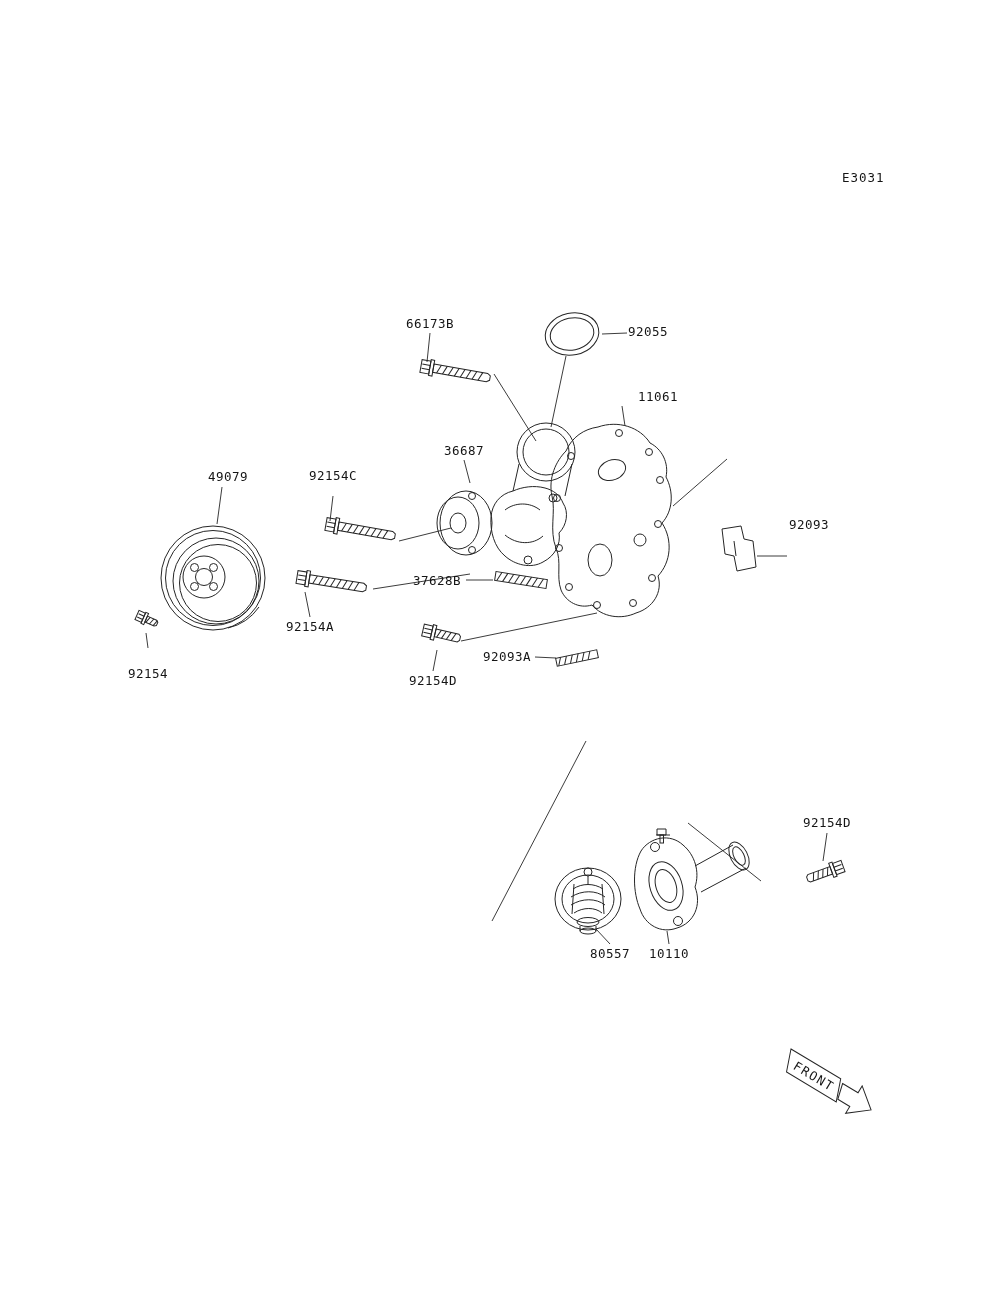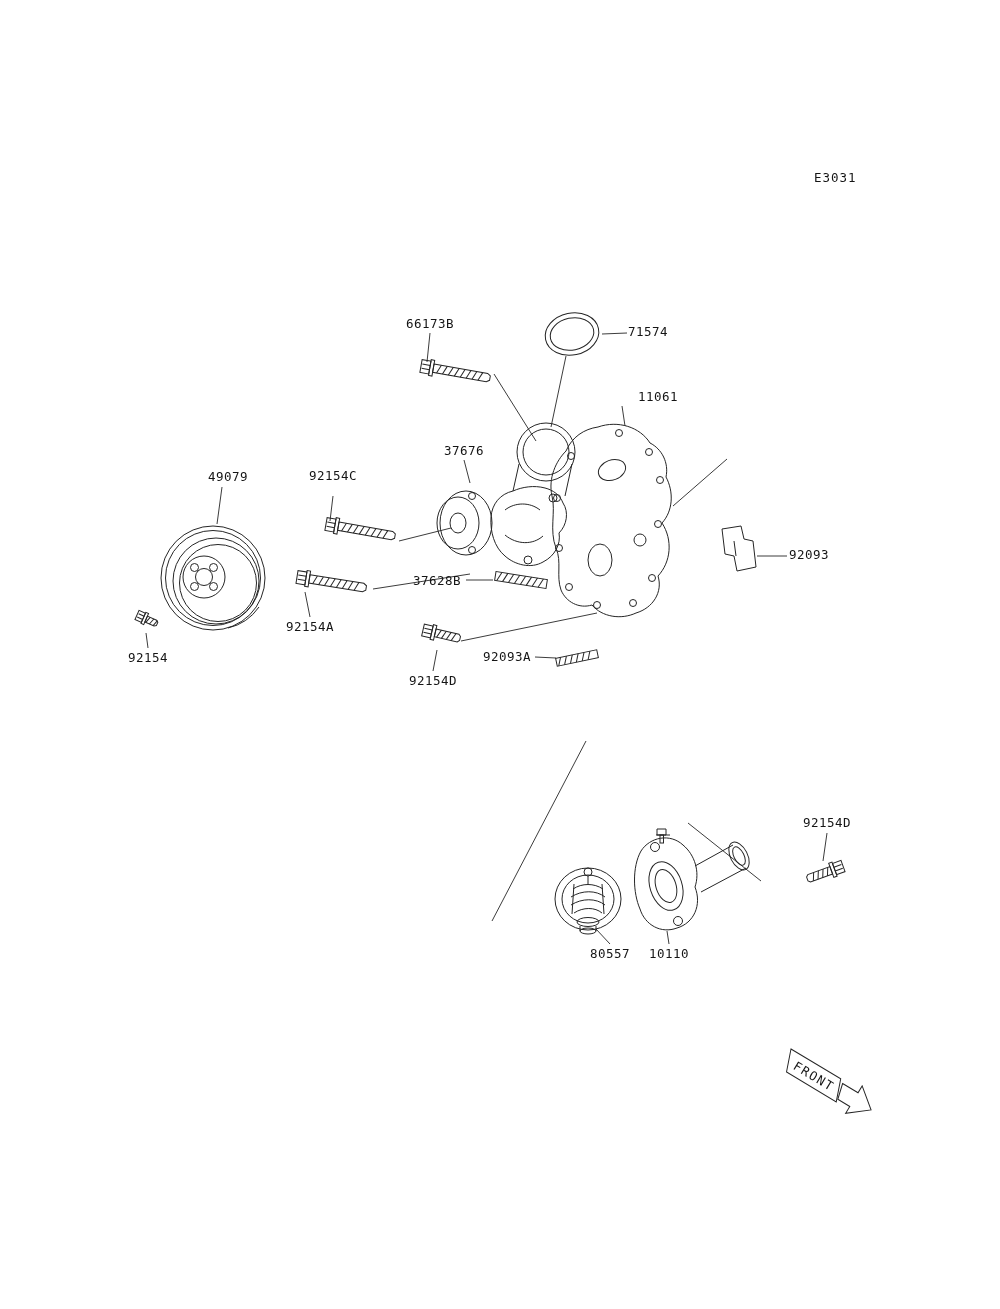--- a/index.html
+++ b/index.html
@@ -22,20 +22,21 @@
     letter-spacing: 0.5px;
     white-space: nowrap;
   }
   .code {
     position: absolute;
     font-size: 12.5px;
     line-height: 15px;
     color: #151515;
     letter-spacing: 1px;
     white-space: nowrap;
+    margin-left: 28px;
   }
 </style>
 </head>
 <body>
 
 <div class="sheet">
 
   <svg width="1000" height="1309" viewBox="0 0 1000 1309" stroke="#262626" fill="none" stroke-width="1">
 
     <defs>
@@ -229,28 +230,28 @@
     <g transform="translate(791 1049) rotate(31)">
       <polygon points="0,0 58,0 66,22 8,22"></polygon>
       <text x="11" y="16" font-size="12.5" letter-spacing="1.5" fill="#151515" stroke="none">FRONT</text>
       <polygon points="62,3 80,3 80,-5 100,11 80,27 80,19 66,19"></polygon>
     </g>
   </svg>
 
   <div class="code" style="left:814px; top:170px">E3031</div>
 
   <div class="lbl" style="left:430px; top:316px">66173B</div>
-  <div class="lbl" style="left:648px; top:324px">71574</div>
+  <div class="lbl" style="left:648px; top:324px">92055</div>
   <div class="lbl" style="left:658px; top:389px">11061</div>
-  <div class="lbl" style="left:464px; top:443px">37676</div>
+  <div class="lbl" style="left:464px; top:443px">36687</div>
   <div class="lbl" style="left:228px; top:469px">49079</div>
   <div class="lbl" style="left:333px; top:468px">92154C</div>
-  <div class="lbl" style="left:809px; top:547px">92093</div>
+  <div class="lbl" style="left:809px; top:517px">92093</div>
   <div class="lbl" style="left:437px; top:573px">37628B</div>
   <div class="lbl" style="left:310px; top:619px">92154A</div>
-  <div class="lbl" style="left:148px; top:650px">92154</div>
+  <div class="lbl" style="left:148px; top:666px">92154</div>
   <div class="lbl" style="left:507px; top:649px">92093A</div>
   <div class="lbl" style="left:433px; top:673px">92154D</div>
   <div class="lbl" style="left:827px; top:815px">92154D</div>
   <div class="lbl" style="left:610px; top:946px">80557</div>
   <div class="lbl" style="left:669px; top:946px">10110</div>
 
 </div>
 
 </body></html>

